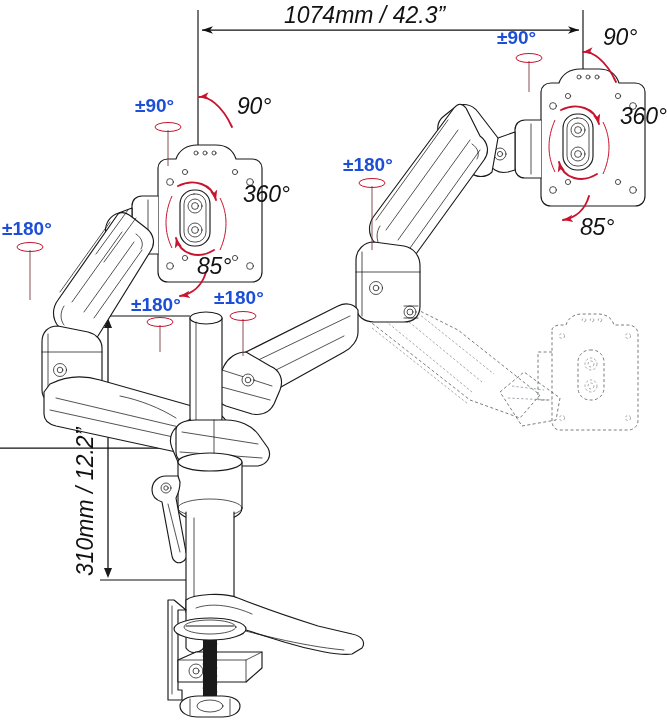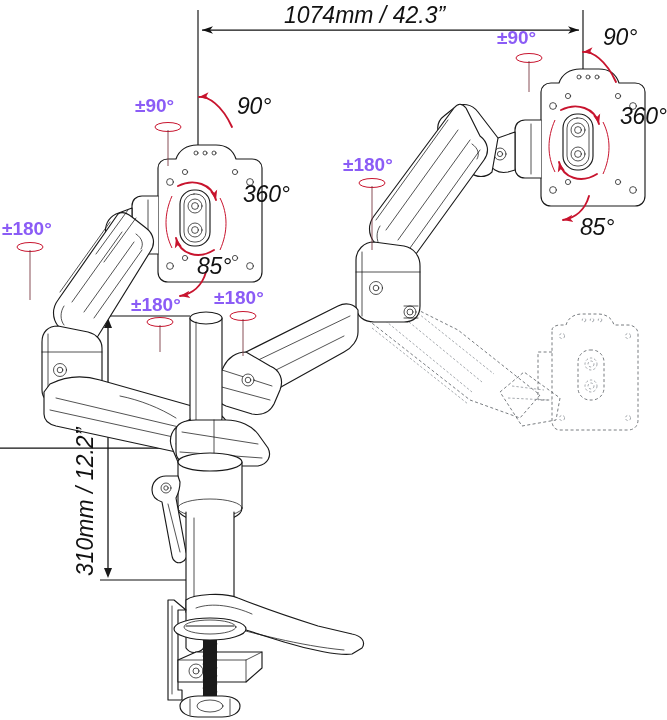--- a/index.html
+++ b/index.html
@@ -23,21 +23,21 @@
   }
   
   .lbl{
     position:absolute;
     white-space:nowrap;
     line-height:1;
     font-style:italic;
     letter-spacing:-0.2px;
   }
   .lbl.red{
-    color:#8b5cf6;
+    color:#1d4ed8;
     font-weight:bold;
     font-style:normal;
     letter-spacing:0px;
   }
   .lbl.black{
     color:#111111;
     font-weight:normal;
     text-align:right;
   }
   .dim-text{

